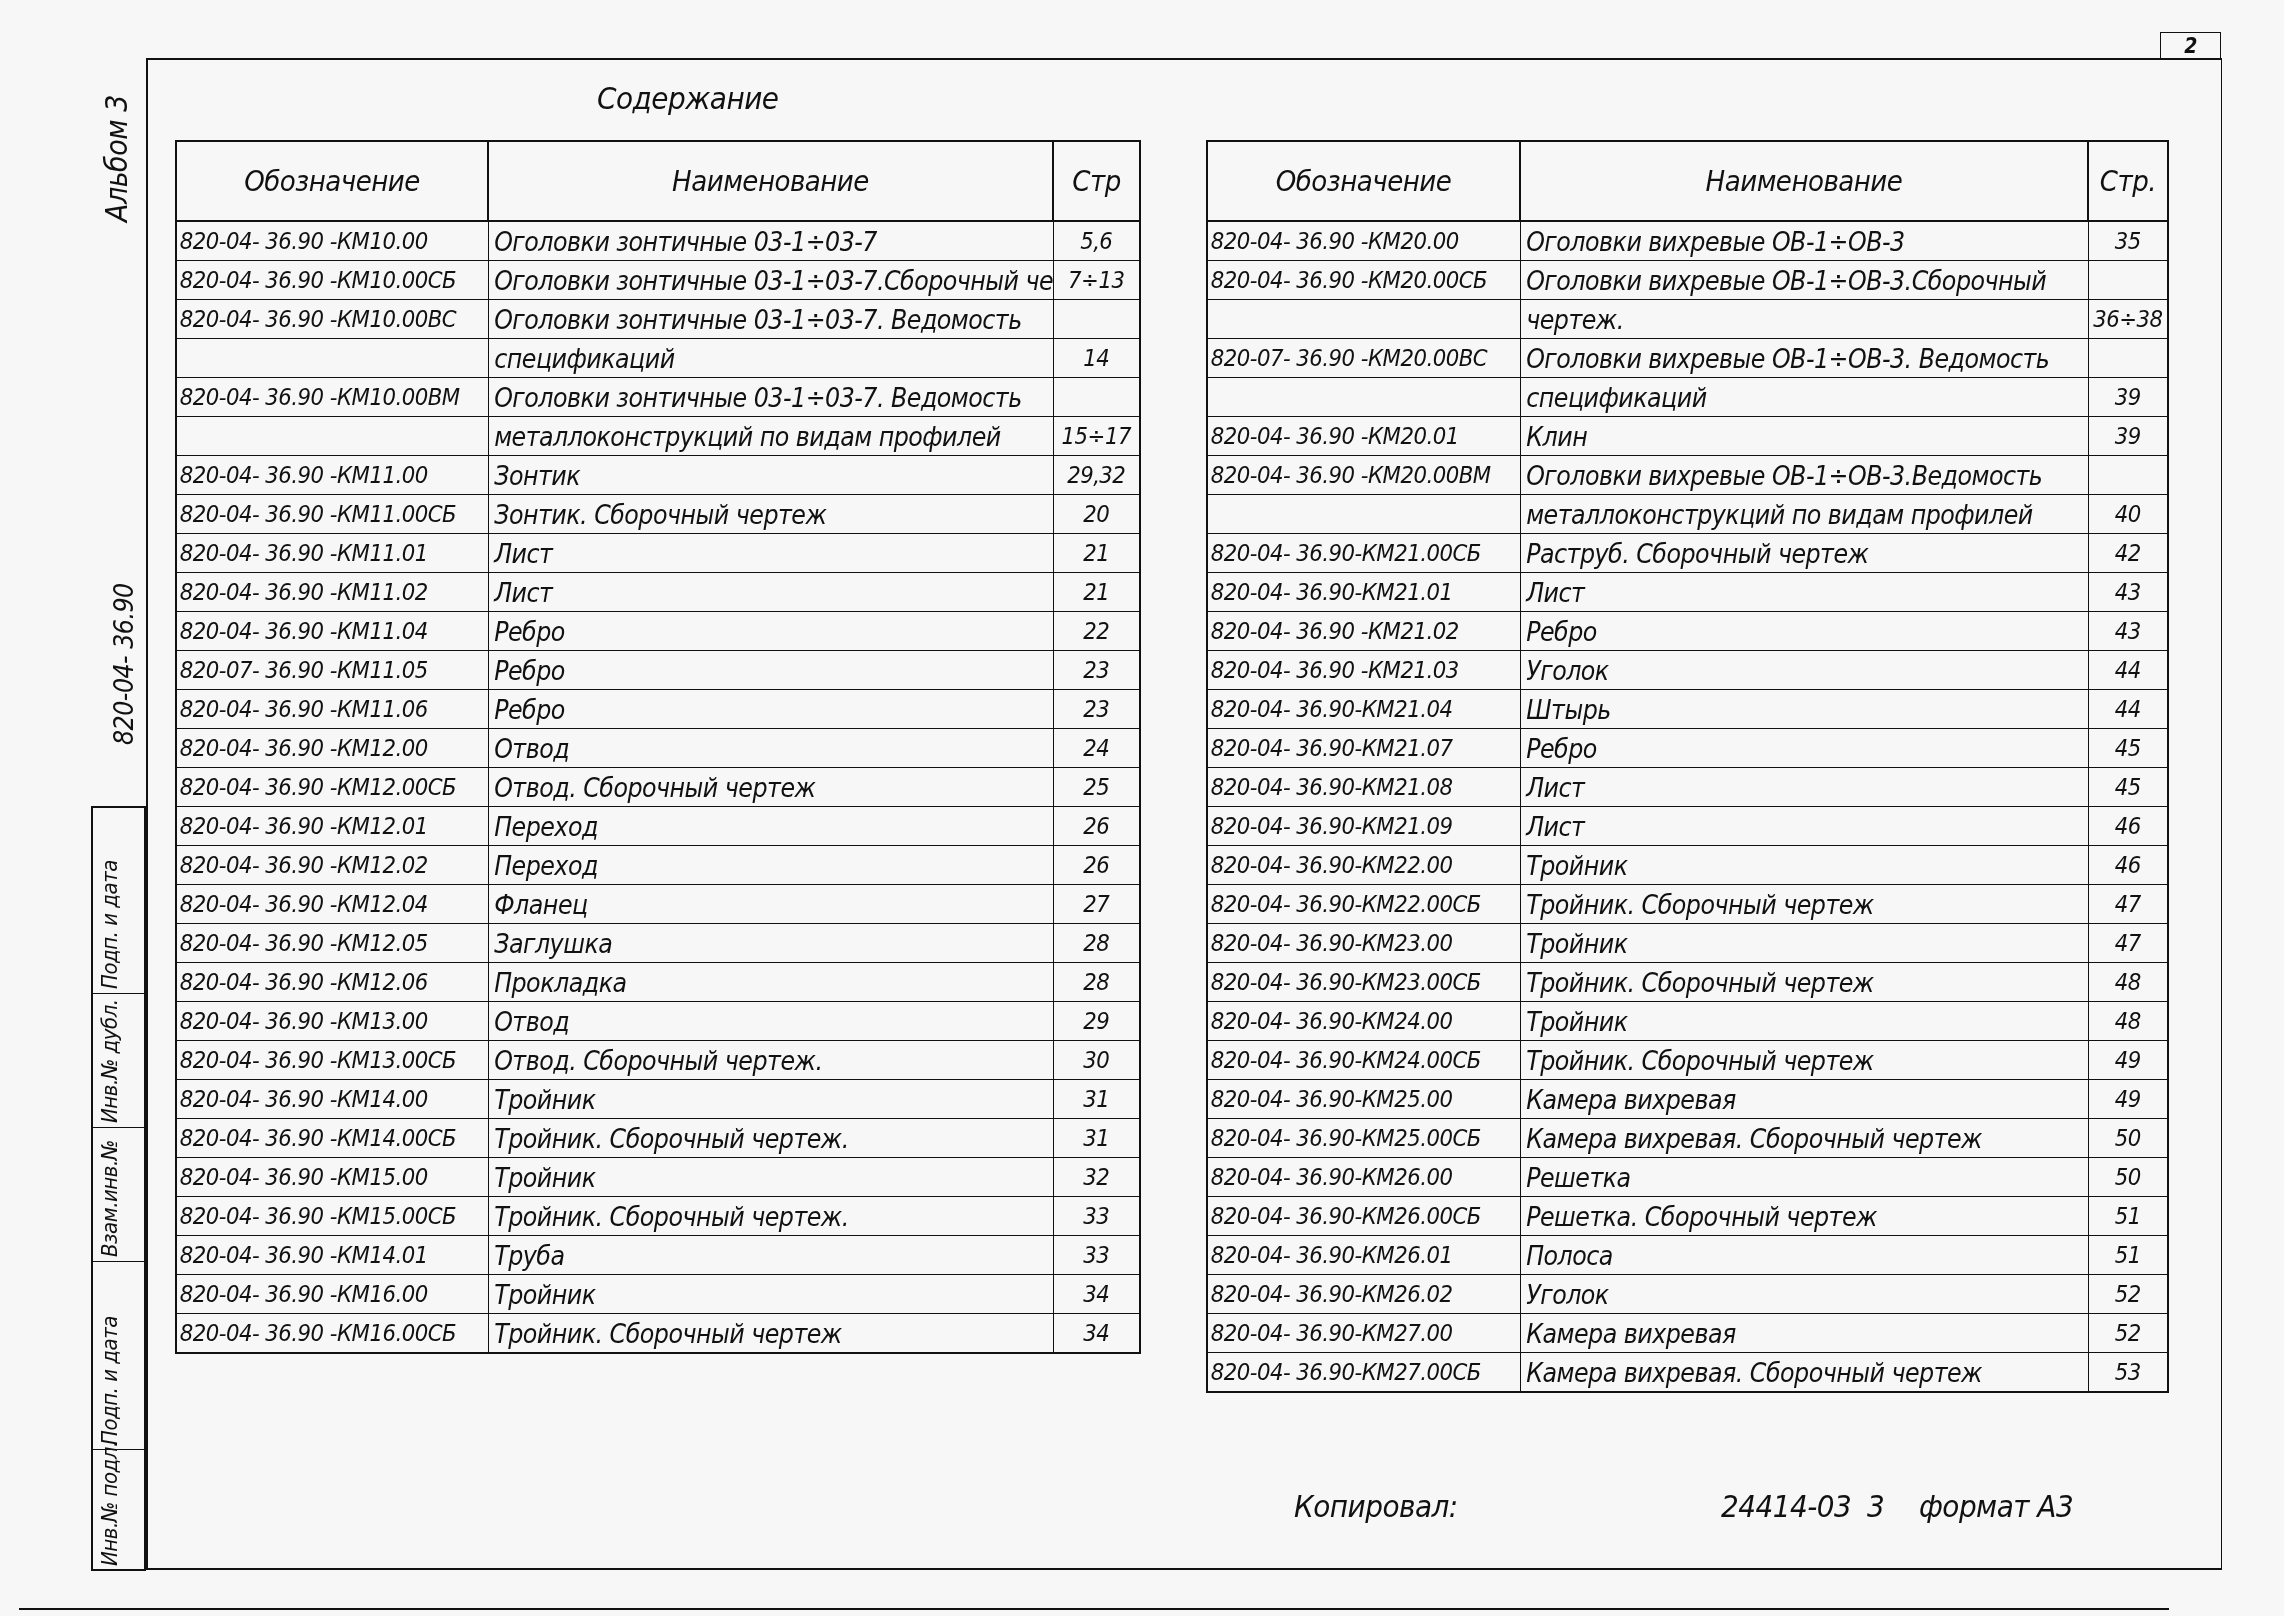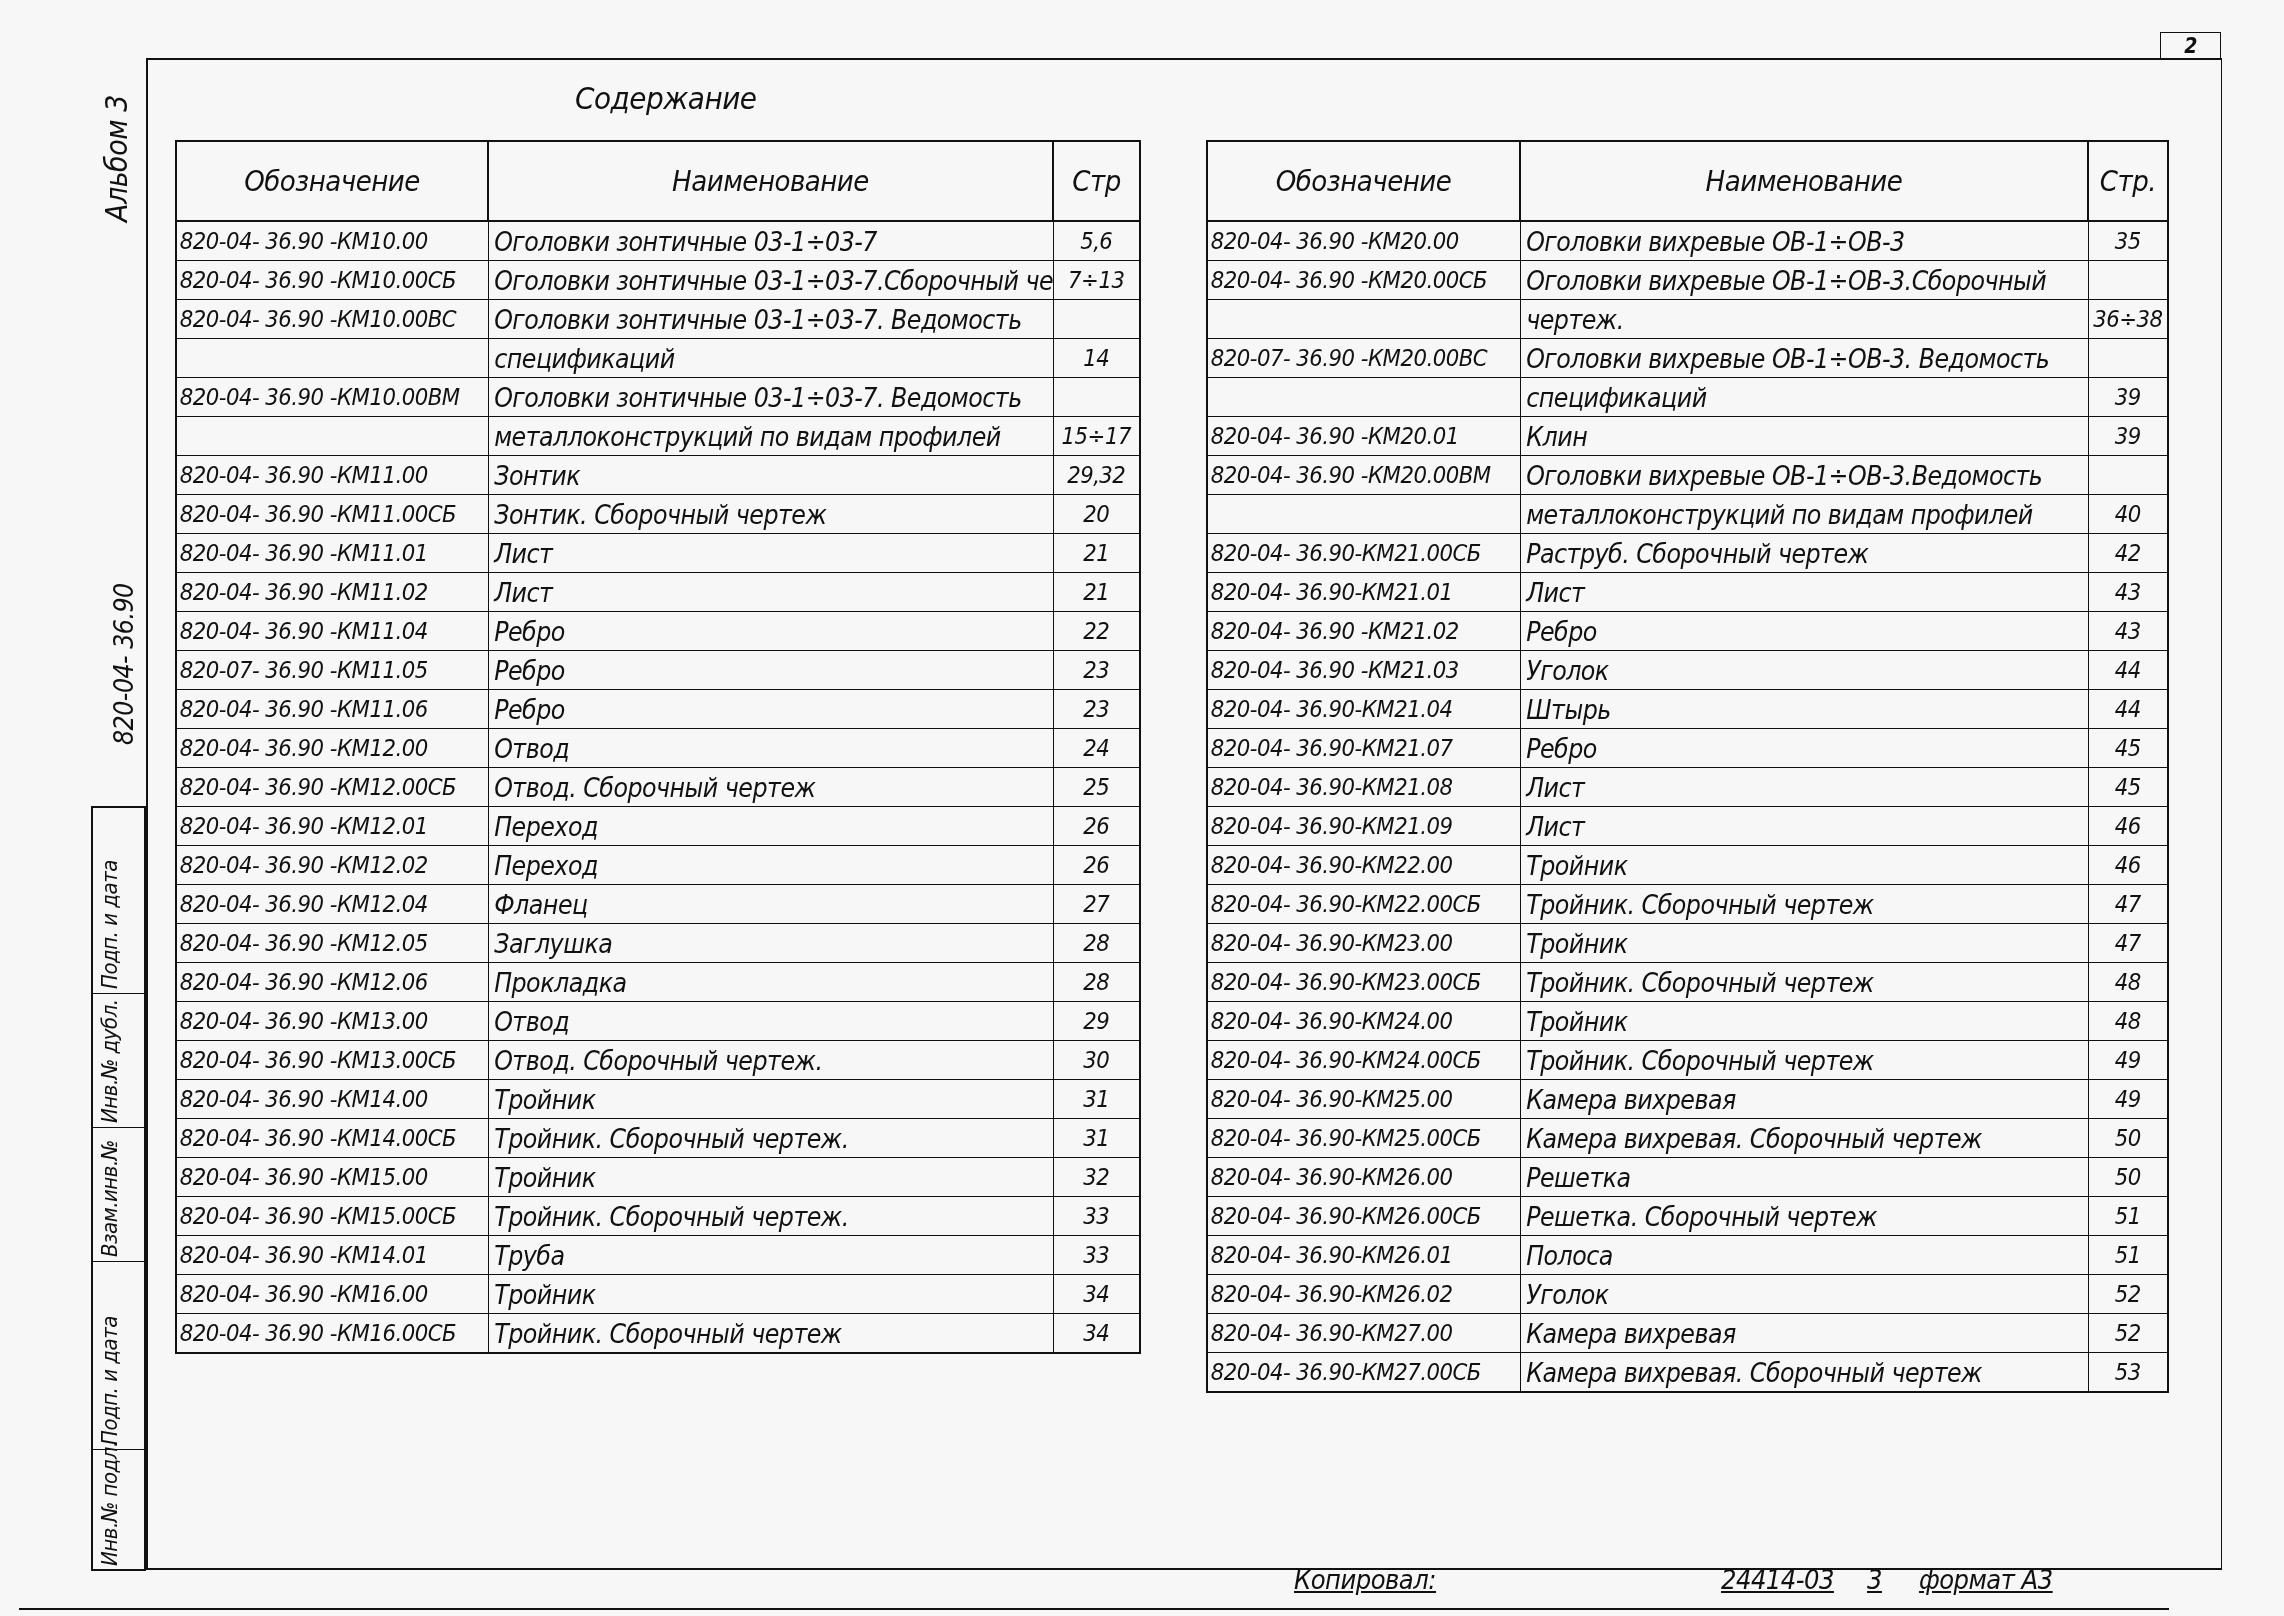--- a/index.html
+++ b/index.html
@@ -3,38 +3,38 @@
 <meta charset="utf-8">
 <style>
   html, body { margin:0; padding:0; }
   body {
     width:2284px; height:1616px; background:#f7f7f7; position:relative; overflow:hidden;
     font-family:"DejaVu Sans", sans-serif; color:#111;
   }
   .hand { font-family:"DejaVu Sans", sans-serif; font-style:italic; font-stretch:condensed; letter-spacing:-0.5px; }
   .frame { position:absolute; left:146px; top:58px; width:2076px; height:1512px; border:2.8px solid #111; box-sizing:border-box; border-right-width:1.9px; }
   .pagebox { position:absolute; left:2160px; top:32px; width:61px; height:26.4px; border:1.9px solid #111; border-bottom:none; box-sizing:border-box; display:flex; align-items:center; justify-content:center; font-size:21px; font-weight:bold; }
-  .title { position:absolute; left:575px; top:80px; font-size:31px; }
+  .title { position:absolute; left:597px; top:80px; font-size:31px; }
   table.toc { position:absolute; border-collapse:collapse; table-layout:fixed; }
   table.toc td, table.toc th { border:1.9px solid #111; padding:0 4.7px; height:38px; font-size:26.4px; white-space:nowrap; overflow:hidden; font-weight:normal; }
   table.toc th { height:78px; font-size:29px; border-width:2.8px;margin-left:28px; }
   table.toc { border:2.8px solid #111; }
   table.toc td.code { font-size:23.6px; padding-left:2.8px; }
   table.toc td.page { text-align:center; font-size:23.6px; }
   table.toc td.name { padding-left:5.7px; }
   #left-table { left:175px; top:140px; width:964px; }
   #right-table { left:1206px; top:140px; width:962px; }
   .side-album { position:absolute; left:99px; top:222px; transform-origin:left top; transform:rotate(-90deg); font-size:30px; white-space:nowrap; }
   .side-code { position:absolute; left:108px; top:745px; transform-origin:left top; transform:rotate(-90deg); font-size:26.4px; white-space:nowrap; }
   .stamp { position:absolute; left:91px; top:806px; width:55px; height:765px; border:2.8px solid #111; box-sizing:border-box; }
   .stamp-cell { position:absolute; left:0; width:100%; border-bottom:1.9px solid #111; box-sizing:border-box; }
   .stamp-cell:last-child { border-bottom:none; }
   .stamp-label { position:absolute; left:3.8px; bottom:3.8px; transform-origin:left bottom; transform:rotate(-90deg) translateY(100%); font-size:22px; white-space:nowrap; }
   .bottom-line { position:absolute; left:19px; top:1608px; width:2150px; border-top:2.4px solid #111; }
-  .footer { position:absolute; top:1564px; font-size:27px; white-space:nowrap;text-decoration:underline; }
+  .footer { position:absolute; top:1488px; font-size:31px; white-space:nowrap; }
 </style>
 </head>
 <body>
 
 <div class="frame"></div>
 <div class="pagebox hand">2</div>
 
 <div class="side-album hand">Альбом 3</div>
 <div class="side-code hand">820-04- 36.90</div>
 

